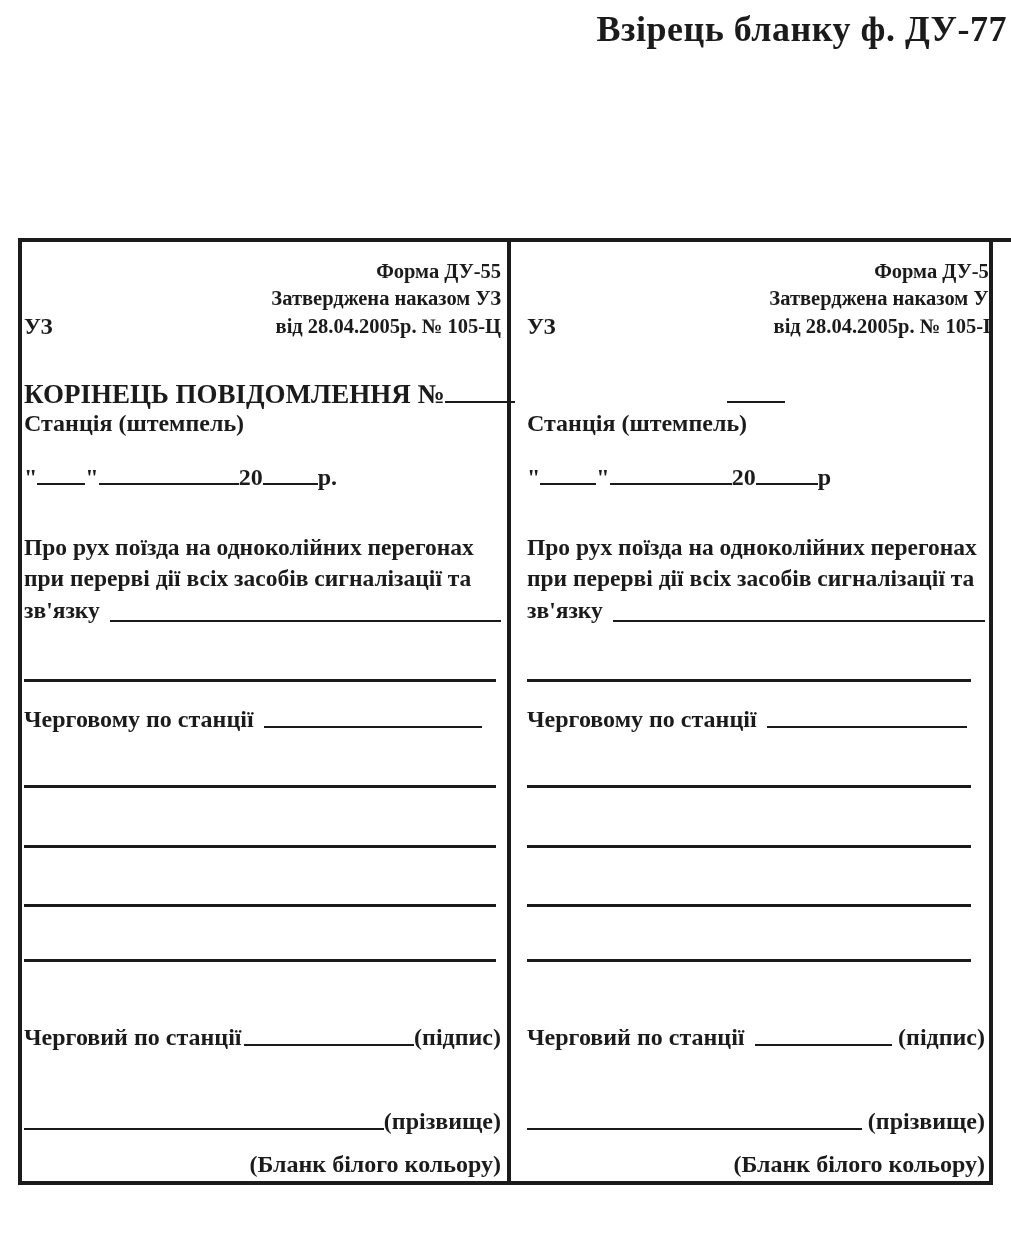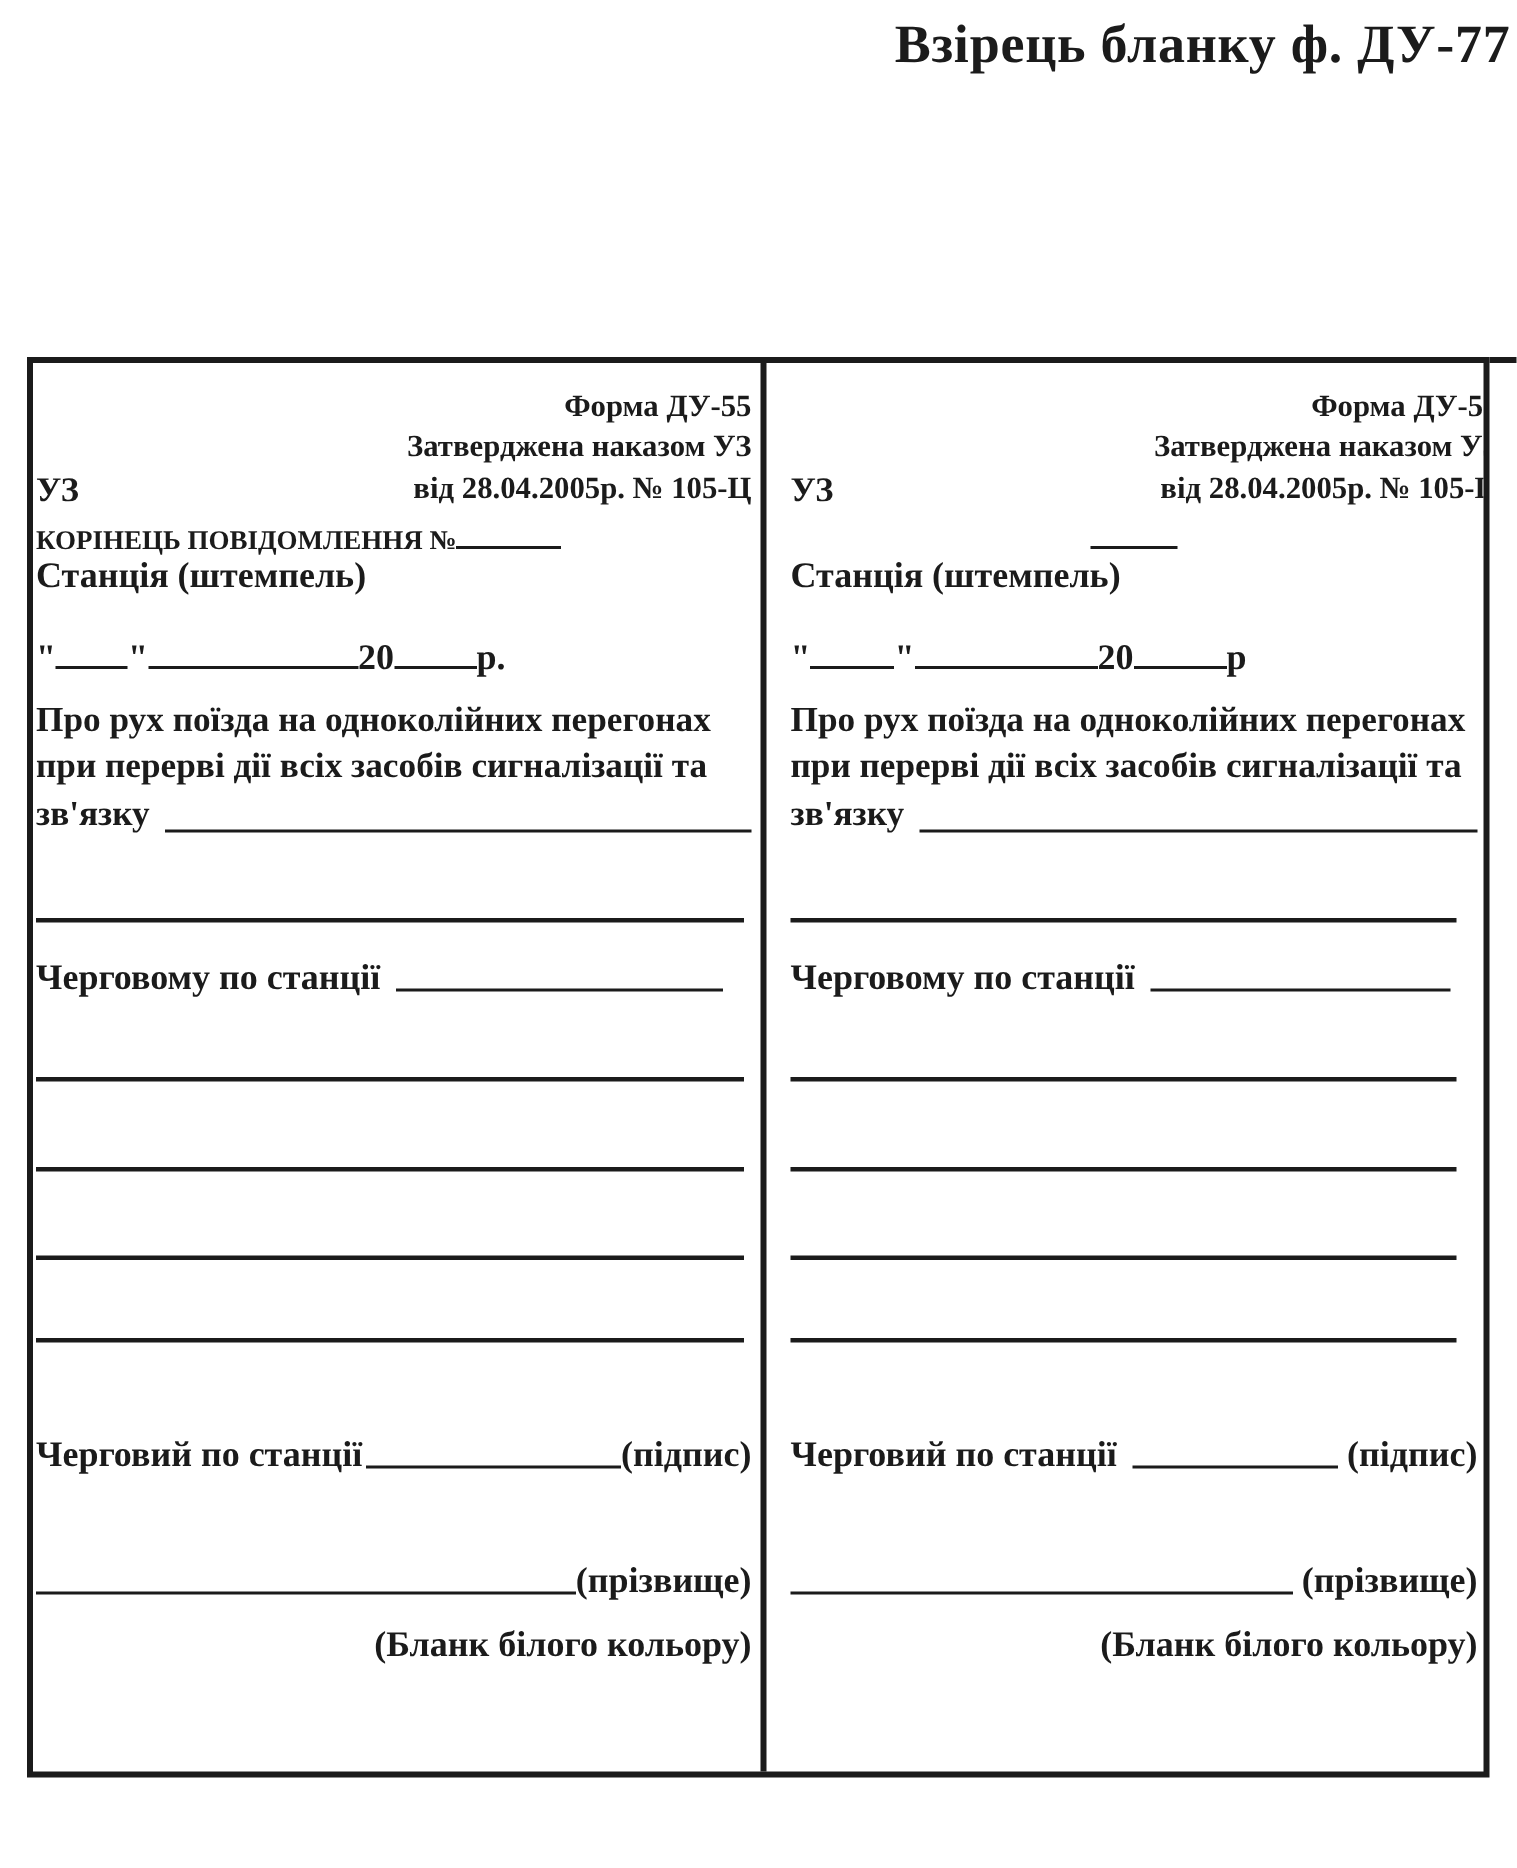--- a/index.html
+++ b/index.html
@@ -69,22 +69,22 @@
   .org{font-size:23px;}
   .approval{
     text-align:right;
     font-size:20.5px;
     line-height:1.33;
     white-space:nowrap;
   }
   .col-right .approval{margin-right:-14px;}
 
   .form-title{
-    margin-top:8px;
-    font-size:18px;
+    margin-top:36px;
+    font-size:27px;
     white-space:nowrap;
   }
   .col-right .form-title{text-align:center;}
 
   .blank{
     display:inline-block;
     border-bottom:2.5px solid var(--ink);
     height:1em;
   }
   .t-blank{width:70px;}
@@ -94,21 +94,21 @@
 
   .date-row{margin-top:24px;font-size:24px;}
   .d1{width:48px;}
   .d2{width:140px;}
   .d3{width:55px;}
   .col-right .d1{width:56px;}
   .col-right .d2{width:122px;}
   .col-right .d3{width:62px;}
 
   .body-par{
-    margin-top:12px;
+    margin-top:41px;
     font-size:23.5px;
     line-height:1.35;
   }
   .flex-row{
     display:flex;
     align-items:flex-end;
   }
   .fill{
     flex:1 1 auto;
     border-bottom:2.5px solid var(--ink);

